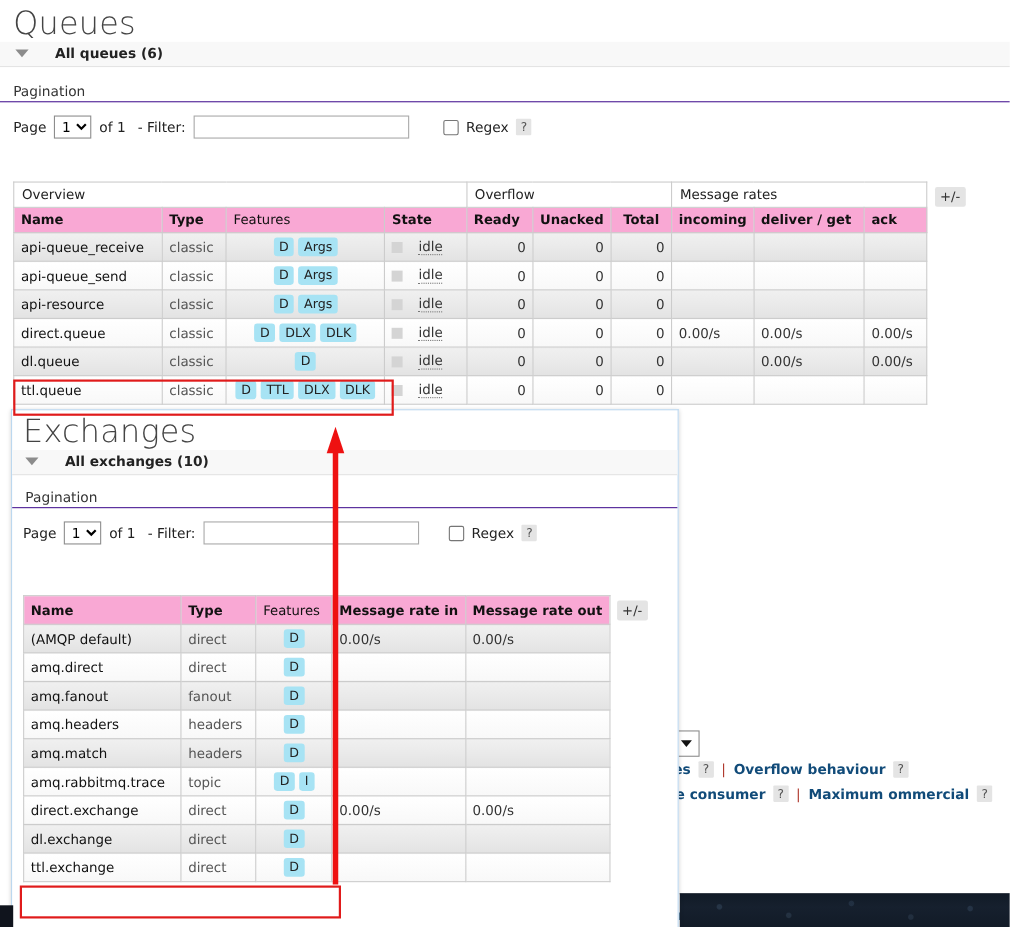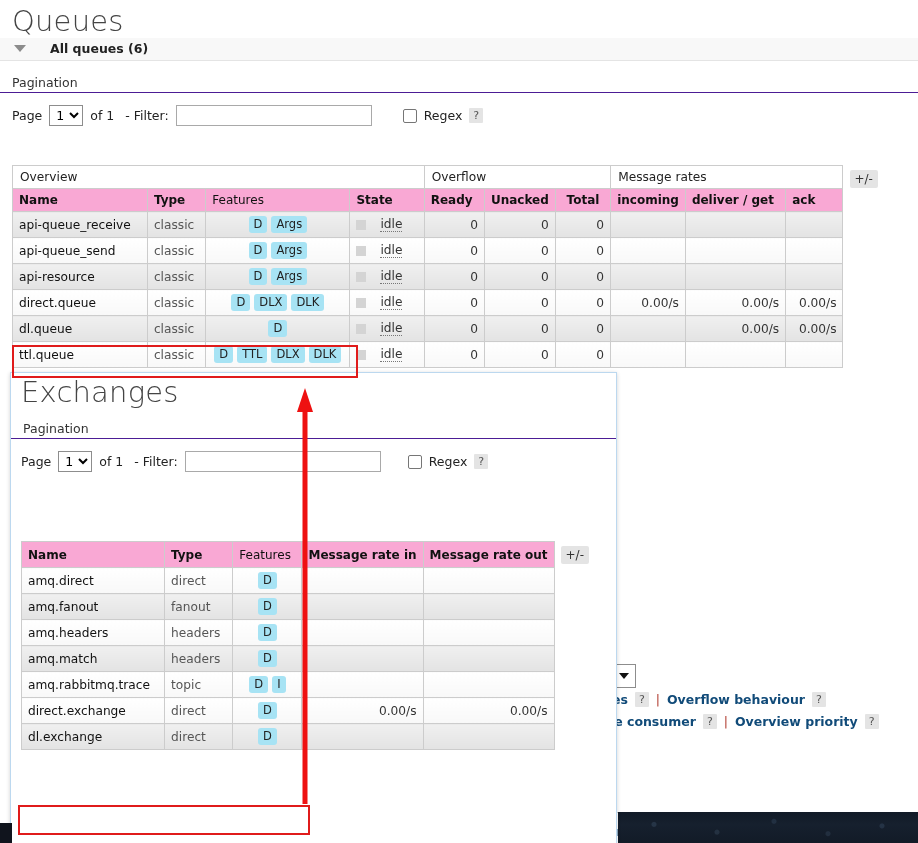--- a/index.html
+++ b/index.html
@@ -114,21 +114,21 @@
     color:#111;
     font-size:12px;
     padding:4px 6px;
   }
   table.grid tr.r-odd td{background:#eaeaea;background:linear-gradient(#f0f0f0,#e3e3e3);}
   table.grid tr.r-even td{background:#fff;background:linear-gradient(#ffffff,#f8f8f8);}
   td.name{font-weight:bold;color:#111;}
   td.type{color:#555;}
   td.feat{text-align:center;}
   td.num{text-align:right;color:#333;}
-  td.rate{text-align:right;color:#333;}
+  td.rate{text-align:left;color:#333;}
   td.state{color:#333;}
   .badge{
     display:inline-block;
     background:#a7e3f4;
     color:#222;
     font-size:11.5px;
     padding:1px 5px;
     border-radius:3px;
     margin:0 2px;
     line-height:15px;
@@ -418,21 +418,21 @@
         <span class="help">?</span>
         <span class="bg-text" style="font-weight:normal;color:#b03a2e">|</span>
         <span class="bg-text">Overflow behaviour</span>
         <span class="help">?</span>
       </div>
 
       <div style="position:absolute;left:606px;top:588px;display:flex;align-items:center;gap:7px">
         <span class="bg-text">ve consumer</span>
         <span class="help">?</span>
         <span class="bg-text" style="font-weight:normal;color:#b03a2e">|</span>
-        <span class="bg-text">Overview priority</span>
+        <span class="bg-text">Maximum ommercial</span>
         <span class="help">?</span>
       </div>
 
       <div class="bg-divider" style="left:612px;top:686px;width:306px"></div>
 
       <div class="footer-links" style="left:608px;top:698px">
         <span>ommercial Support</span>
         <span>Plugins</span>
         <span>GitHub</span>
 
@@ -440,20 +440,24 @@
     </div>
   </div>
 
   <div id="dark-strip-right">
     <div class="noise"></div>
   </div>
 
   <div id="exchanges-window">
     <h1 class="title">Exchanges</h1>
 
+    <div class="section-head">
+      <span class="caret"></span>
+      <span>All exchanges (10)</span>
+    </div>
 
     <div class="subsection">Pagination</div>
 
     <div class="formrow" style="padding-left:10px">
       <span class="lbl">Page</span>
       <select class="page-select">
         <option>1</option>
       </select>
       <span class="lbl">of 1</span>
       <span class="lbl" style="margin-left:4px">- Filter:</span>
@@ -479,20 +483,28 @@
             <th class="col">Type</th>
             <th class="col" style="font-weight:normal">Features</th>
             <th class="col" style="text-align:left">Message rate in</th>
             <th class="col" style="text-align:left">Message rate out</th>
             <th class="nb" style="text-align:center">
               <span class="plusminus">+/-</span>
             </th>
           </tr>
         </thead>
         <tbody>
+            <tr class="r-odd">
+              <td class="name">(AMQP default)</td>
+              <td class="type">direct</td>
+              <td class="feat"><span class="badge">D</span></td>
+              <td class="rate">0.00/s</td>
+              <td class="rate">0.00/s</td>
+              <td class="nb">&nbsp;</td>
+            </tr>
             <tr class="r-even">
               <td class="name">amq.direct</td>
               <td class="type">direct</td>
               <td class="feat"><span class="badge">D</span></td>
               <td class="rate">&nbsp;</td>
               <td class="rate">&nbsp;</td>
               <td class="nb">&nbsp;</td>
             </tr>
             <tr class="r-odd">
               <td class="name">amq.fanout</td>
@@ -529,20 +541,28 @@
             <tr class="r-even">
               <td class="name">direct.exchange</td>
               <td class="type">direct</td>
               <td class="feat"><span class="badge">D</span></td>
               <td class="rate">0.00/s</td>
               <td class="rate">0.00/s</td>
               <td class="nb">&nbsp;</td>
             </tr>
             <tr class="r-odd">
               <td class="name">dl.exchange</td>
+              <td class="type">direct</td>
+              <td class="feat"><span class="badge">D</span></td>
+              <td class="rate">&nbsp;</td>
+              <td class="rate">&nbsp;</td>
+              <td class="nb">&nbsp;</td>
+            </tr>
+            <tr class="r-even">
+              <td class="name">ttl.exchange</td>
               <td class="type">direct</td>
               <td class="feat"><span class="badge">D</span></td>
               <td class="rate">&nbsp;</td>
               <td class="rate">&nbsp;</td>
               <td class="nb">&nbsp;</td>
             </tr>
           </tbody>
       </table>
     </div>
   </div>

